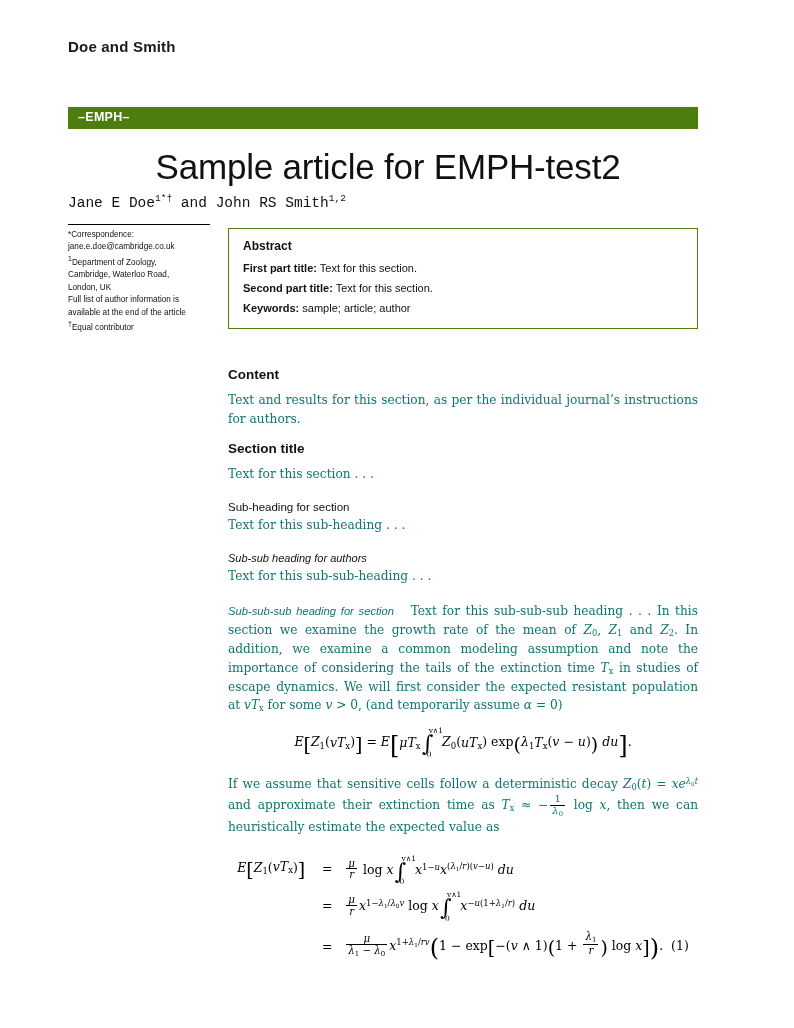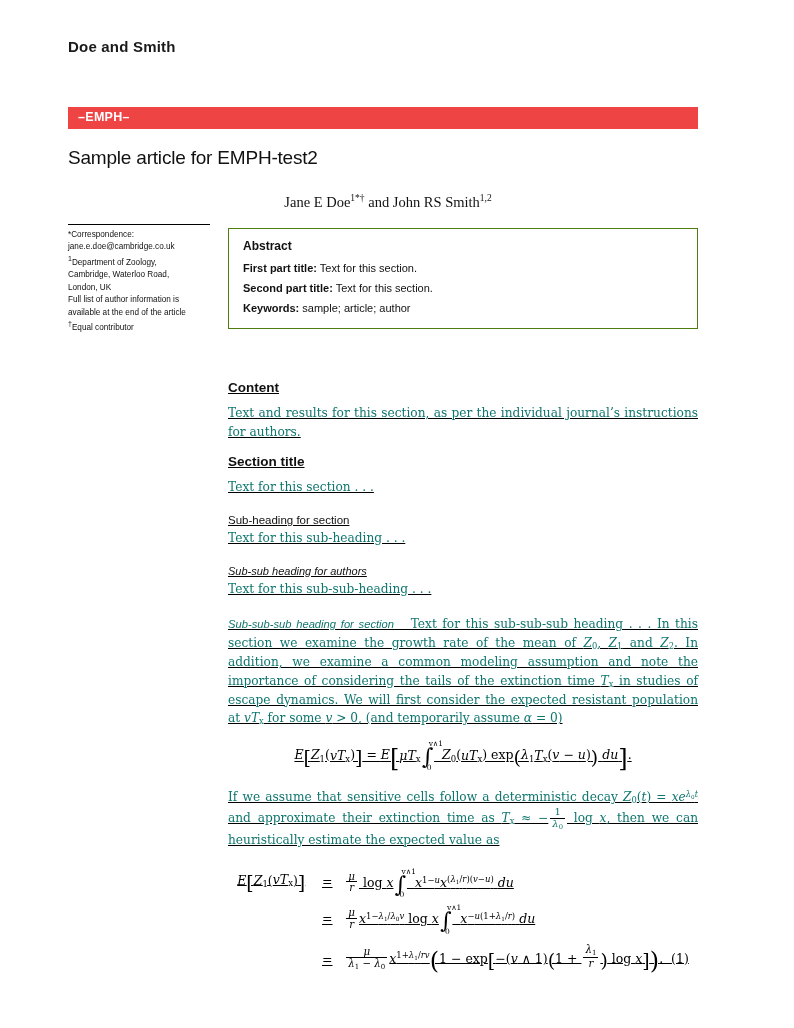--- a/index.html
+++ b/index.html
@@ -31,52 +31,52 @@
     font-weight: bold;
     color: #1a1a1a;
     letter-spacing: 0.2px;
   }
   .emph-bar {
     position: absolute;
     left: 68px;
     top: 107px;
     width: 630px;
     height: 22px;
-    background: #ef4444;
+    background: #4d7c0f;
   }
   .emph-bar-text {
     position: absolute;
     left: 10px;
     top: 3px;
     color: #ffffff;
     font-family: "Liberation Sans", sans-serif;
     font-size: 12.5px;
     font-weight: bold;
     letter-spacing: 0.3px;
   }
   .title {
     position: absolute;
     left: 68px;
     top: 147px;
     width: 640px;
     font-family: "Liberation Sans", sans-serif;
-    font-size: 19px;
+    font-size: 35px;
     font-weight: normal;
     color: #111111;
     letter-spacing: -0.2px;
+    text-align: center;
   }
   .authors {
     position: absolute;
     left: 68px;
     top: 193px;
     width: 640px;
-    font-family: Liberation Serif, serif;
+    font-family: Liberation Mono, monospace;
     font-size: 14.5px;
     color: #111111;
-    text-align: center;
   }
   .authors sup {
     font-size: 9.5px;
     vertical-align: super;
   }
   .corr-rule {
     position: absolute;
     left: 68px;
     top: 224px;
     width: 142px;
@@ -117,23 +117,22 @@
   }
   .abstract-line {
     margin-bottom: 8px;
     font-size: 11px;
   }
   .abstract-line b { font-weight: bold; }
 
   .body-col {
     position: absolute;
     left: 228px;
-    top: 380px;
+    top: 367px;
     width: 470px;
-    text-decoration: underline;
   }
   h2.sec {
     font-family: "Liberation Sans", sans-serif;
     font-size: 13.5px;
     font-weight: bold;
     margin: 0 0 9px 0;
     color: #111111;
   }
   h3.subsec {
     font-family: "Liberation Sans", sans-serif;

